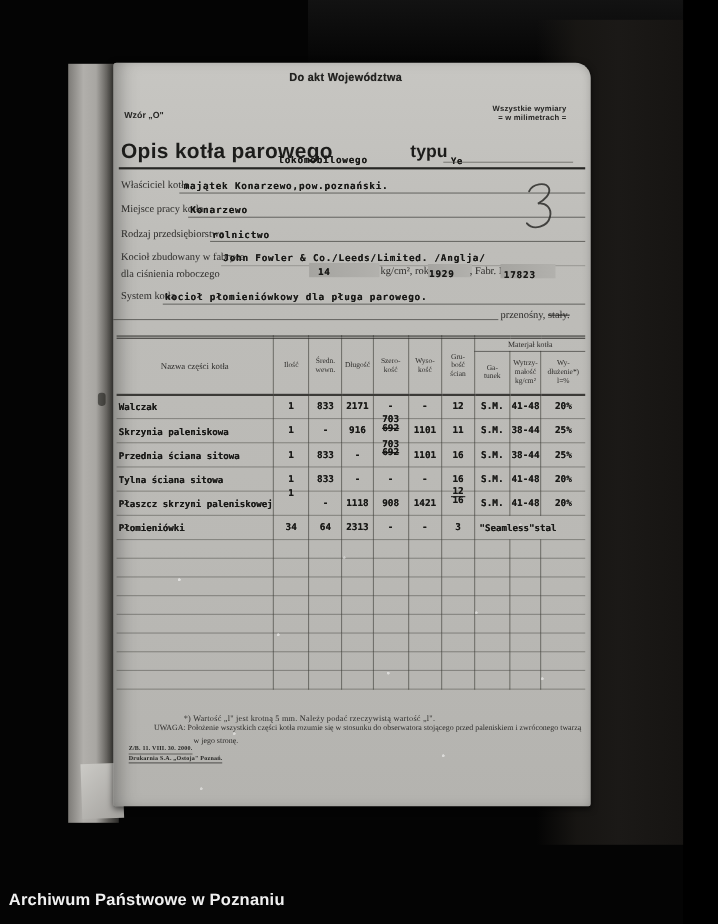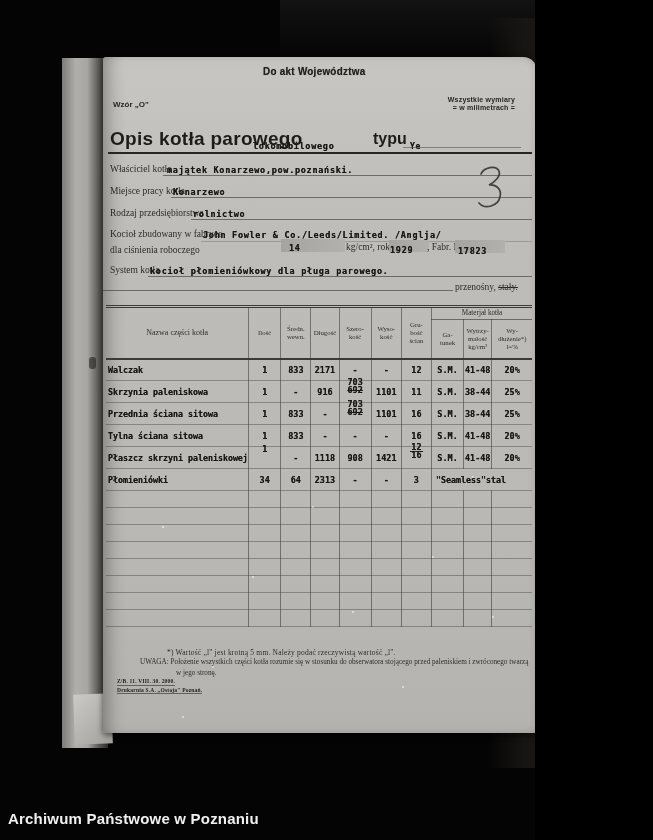--- a/index.html
+++ b/index.html
@@ -3,21 +3,21 @@
 <meta charset="utf-8">
 <style>
   :root{
     --paper:#bdbcb8;
     --ink-print:#2c2b29;
     --ink-type:#181816;
     --line:rgba(55,54,50,.55);
     --heavy:#3b3a37;
   }
   html,body{margin:0;padding:0;background:#000;}
-  .canvas{position:relative;width:535px;height:840px;background:#040404;overflow:hidden;
+  .canvas{position:relative;width:621px;height:840px;background:#040404;overflow:hidden;
           font-family:"Liberation Serif",serif;}
   .backdrop-right{position:absolute;left:488px;top:18px;width:165px;height:750px;
       background:linear-gradient(90deg,rgba(26,24,21,0) 0%,rgba(26,24,21,.85) 22%,#1b1917 45%,#141210 100%);}
   .backdrop-top{position:absolute;left:280px;top:0;width:373px;height:60px;
       background:linear-gradient(180deg,#161616,rgba(10,10,10,0));opacity:.8;}
   .under-page{position:absolute;left:62px;top:58px;width:46px;height:690px;
       background:linear-gradient(90deg,#7d7b77 0%,#b1afab 30%,#a8a6a2 55%,#5a5854 80%,#2c2b29 100%);}
   .under-corner{position:absolute;left:74px;top:694px;width:38px;height:50px;
       background:linear-gradient(135deg,#cbcac6,#a3a19d);transform:rotate(-2deg);}
   .gutter-mark{position:absolute;left:89px;top:357px;width:7px;height:12px;border-radius:3px;

